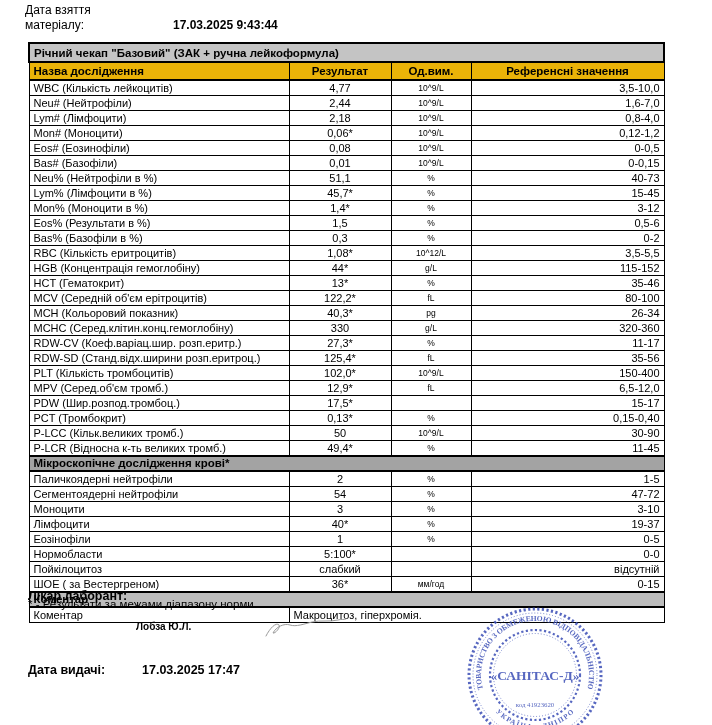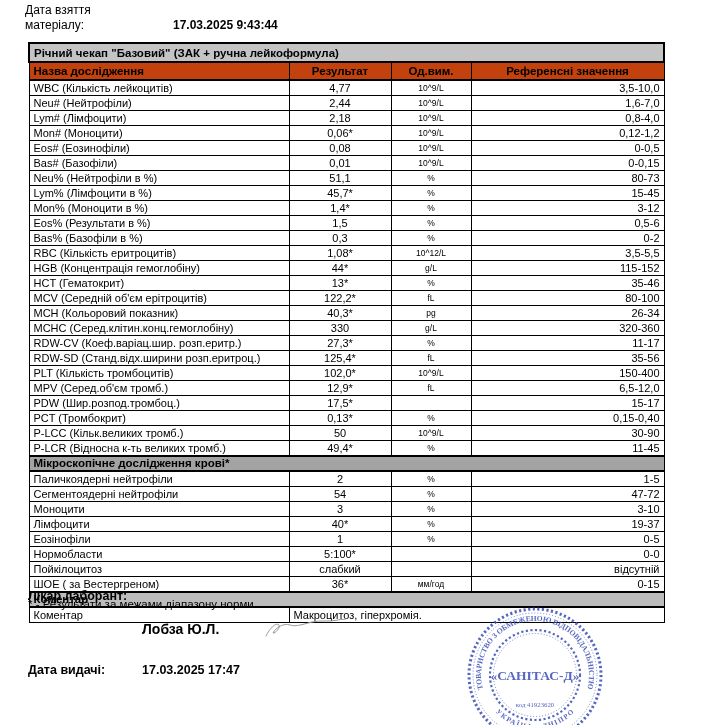--- a/index.html
+++ b/index.html
@@ -17,39 +17,39 @@
     position:absolute;top:42px;left:28px;width:635px;
     border-collapse:collapse;table-layout:fixed;
   }
   .report-table td,.report-table th{border:1px solid #000;overflow:hidden;white-space:nowrap;}
   .title-row td{
     background:#c4c4c4;font-weight:bold;font-size:11.5px;height:15px;
     padding:1px 4px;text-align:left;border:2px solid #000;
   }
   .report-table thead th{
     font-weight:bold;font-size:11.5px;height:14px;padding:1px 4px;
-    border-bottom:2px solid #000;background:#c2410c;
+    border-bottom:2px solid #000;background:#eab308;
   }
   .report-table thead th.h-name{text-align:left;}
   .report-table thead th.h-mid{text-align:center;}
   .report-table tbody td{height:14px;font-size:11px;line-height:13px;padding:0 4px;}
   td.c-name{text-align:left;margin-top:14px;}
   td.c-result{text-align:center;}
   td.c-unit{text-align:center;font-size:8.5px !important;}
   td.c-ref{text-align:right;}
   tr.section-row td{
     background:#a3a3a3;font-weight:bold;text-align:left;font-size:11.5px;
     height:13px;border-top:2px solid #000;border-bottom:2px solid #000;
   }
   tr.section-row.dark td{background:#bcbcbc;}
   td.c-comment{text-align:left;margin-top:11px;}
   
   .footnote{top:598px;left:28px;font-size:11.5px;}
   .doctor-label{top:589px;left:28px;font-weight:bold;font-size:12.5px;}
-  .doctor-name{top:621px;left:142px;font-weight:bold;font-size:14px;}
+  .doctor-name{top:621px;left:136px;font-weight:bold;font-size:10px;}
   .issue-label{top:663px;left:28px;font-weight:bold;font-size:12.5px;}
   .issue-value{top:663px;left:142px;font-weight:bold;font-size:12.5px;}
   .signature{top:612px;left:260px;}
   .stamp{top:604px;left:464px;width:142px;height:142px;}
 </style>
 </head>
 <body>
 
 <div class="abs mat-label">
   <div>Дата взяття</div>
@@ -109,21 +109,21 @@
       <tr>
         <td class="c-name">Bas# (Базофіли)</td>
         <td class="c-result">0,01</td>
         <td class="c-unit">10^9/L</td>
         <td class="c-ref">0-0,15</td>
       </tr>
       <tr>
         <td class="c-name">Neu% (Нейтрофіли в %)</td>
         <td class="c-result">51,1</td>
         <td class="c-unit">%</td>
-        <td class="c-ref">80-73</td>
+        <td class="c-ref">40-73</td>
       </tr>
       <tr>
         <td class="c-name">Lym% (Лімфоцити в %)</td>
         <td class="c-result">45,7*</td>
         <td class="c-unit">%</td>
         <td class="c-ref">15-45</td>
       </tr>
       <tr>
         <td class="c-name">Mon% (Моноцити в %)</td>
         <td class="c-result">1,4*</td>

